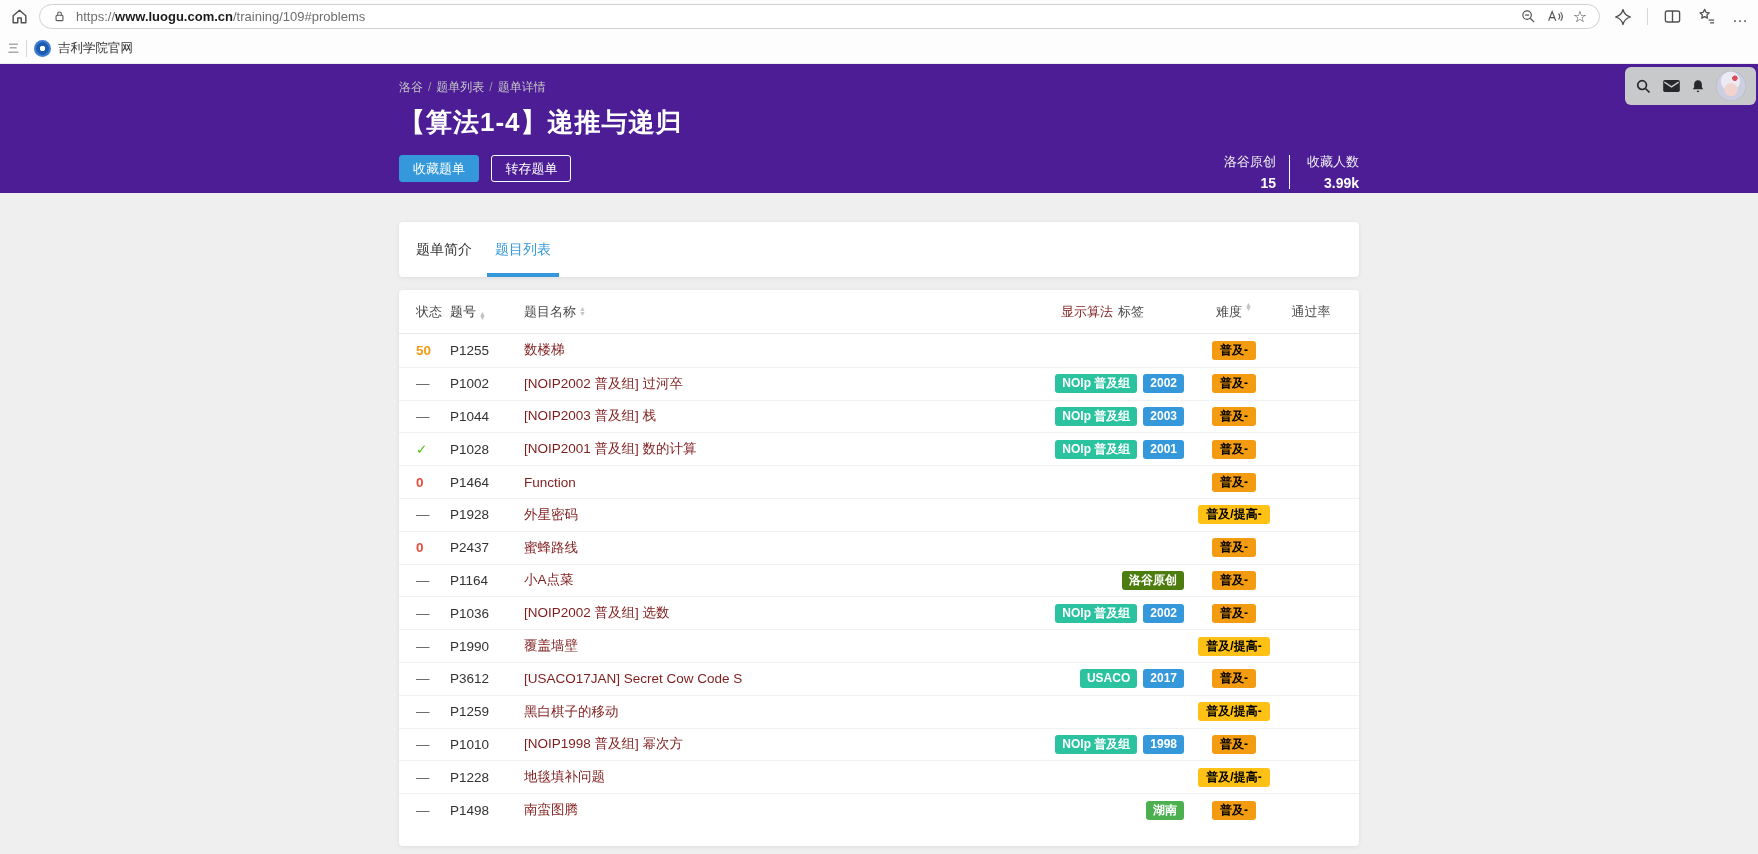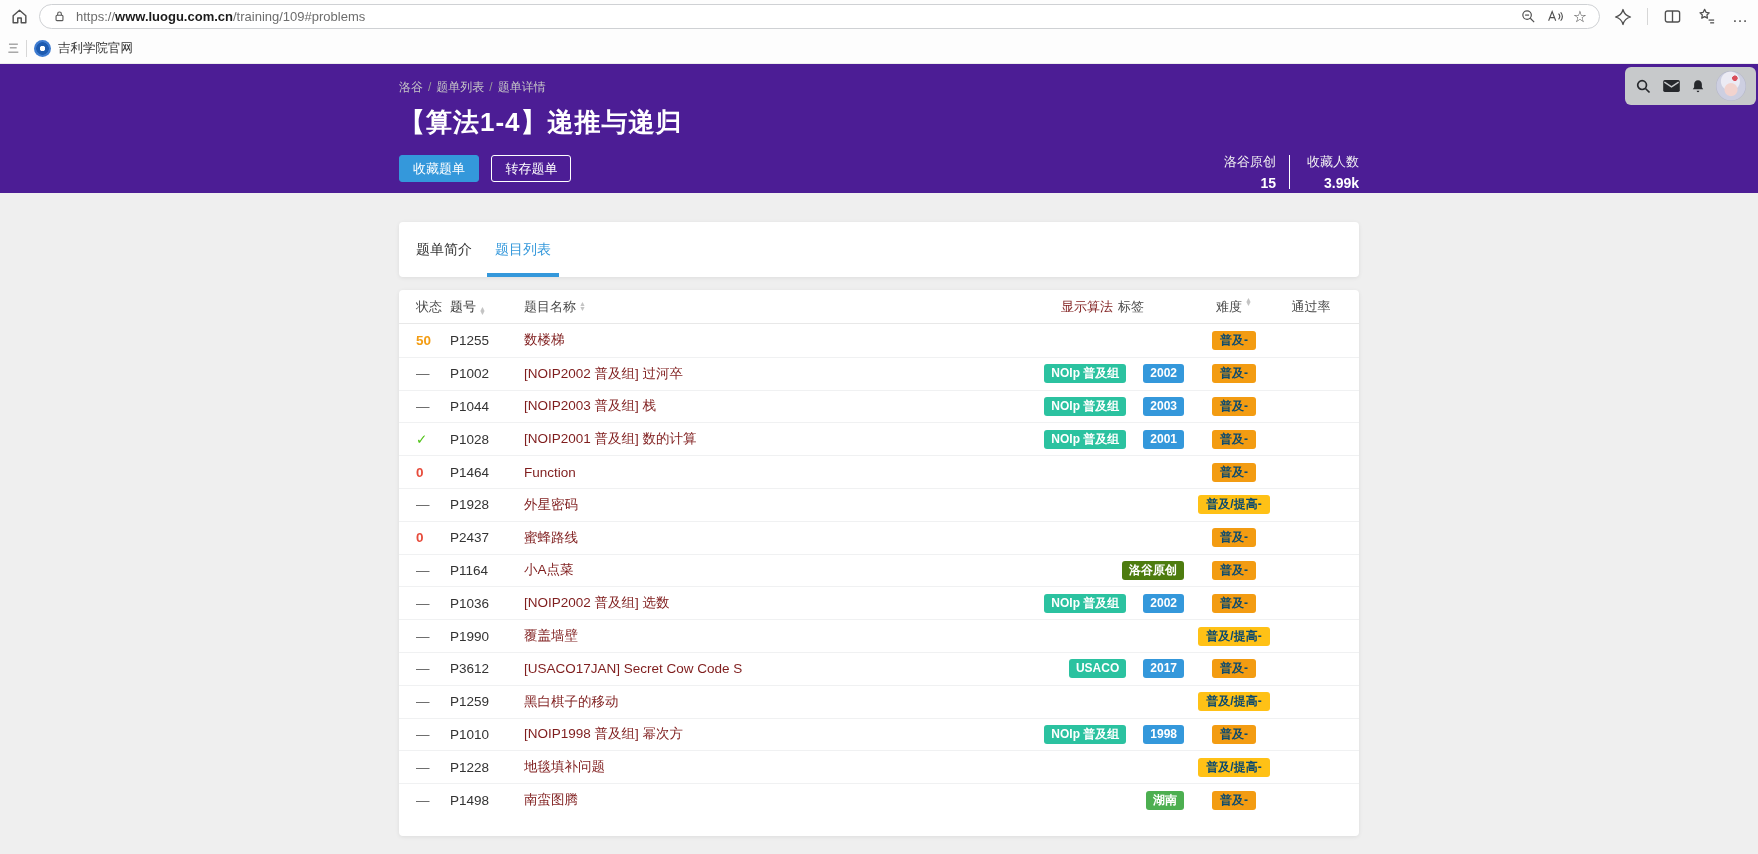--- a/index.html
+++ b/index.html
@@ -58,39 +58,39 @@
   .card { width:960px; margin:0 auto; background:#fff; border-radius:4px;
     box-shadow:0 1px 4px rgba(0,0,0,0.08); }
   .tab-card { margin-top:29px; height:55px; display:flex; align-items:stretch; padding-left:9px; }
   .tab { position:relative; display:flex; align-items:center; padding:4px 8px; margin-right:7px;
     font-size:14px; color:#333; cursor:pointer; }
   .tab.active { color:#3498db; }
   .tab.active::after { content:""; position:absolute; left:0; right:0; bottom:0;
     height:4px; background:#3498db; }
 
   .table-card { margin-top:13px; padding-bottom:20px; }
-  .thead { display:flex; align-items:center; height:34px; padding:0 16px 0 17px;
+  .thead { display:flex; align-items:center; height:44px; padding:0 16px 0 17px;
     font-size:13px; color:#4a4a4a; border-bottom:1px solid #e8e8e8; }
   .row { display:flex; align-items:center; height:32.8px; padding:0 16px 0 17px;
     font-size:13.5px; }
   .row + .row { border-top:1px solid #f0f1f2; }
   .c-status { width:34px; flex:none; }
   .c-pid { width:74px; flex:none; color:#333; }
   .c-name { flex:1; display:flex; align-items:center; min-width:0; }
-  .c-tags { flex:none; display:flex; gap:17px; margin-right:5px; }
+  .c-tags { flex:none; display:flex; gap:6px; margin-right:5px; }
   .c-diff { width:90px; flex:none; display:flex; justify-content:center; }
   .c-rate { width:64px; flex:none; }
   .head-right { margin-left:auto; padding-right:45px; display:flex; gap:5px; align-items:center; }
   .link { color:#7f1d1d; cursor:pointer; text-decoration:none; }
   .sort { display:inline-flex; flex-direction:column; margin-left:3px; line-height:0.62;
     font-size:7px; color:#c4c4c4; cursor:pointer; }
   .tag { height:19px; line-height:19px; padding:0 7px; border-radius:3px;
     color:#fff; font-size:12px; font-weight:bold; white-space:nowrap; }
   .diff-badge { height:19px; line-height:19px; padding:0 8px; border-radius:3px;
-    color:#0c4a6e; font-size:12px; font-weight:bold; white-space:nowrap; }
+    color:#000000; font-size:12px; font-weight:bold; white-space:nowrap; }
   .bar { width:64px; height:11px; background:#e3e4e5; border-radius:2px; overflow:hidden; }
   .bar-fill { height:100%; background:#3498db; }
   .st-score { color:#f39c12; font-weight:bold; }
   .st-zero  { color:#e74c3c; font-weight:bold; }
   .st-check { color:#52c41a; font-weight:bold; }
   .st-dash  { color:#5a5a5a; }
   svg { display:block; }
 </style>
 </head>
 <body>

